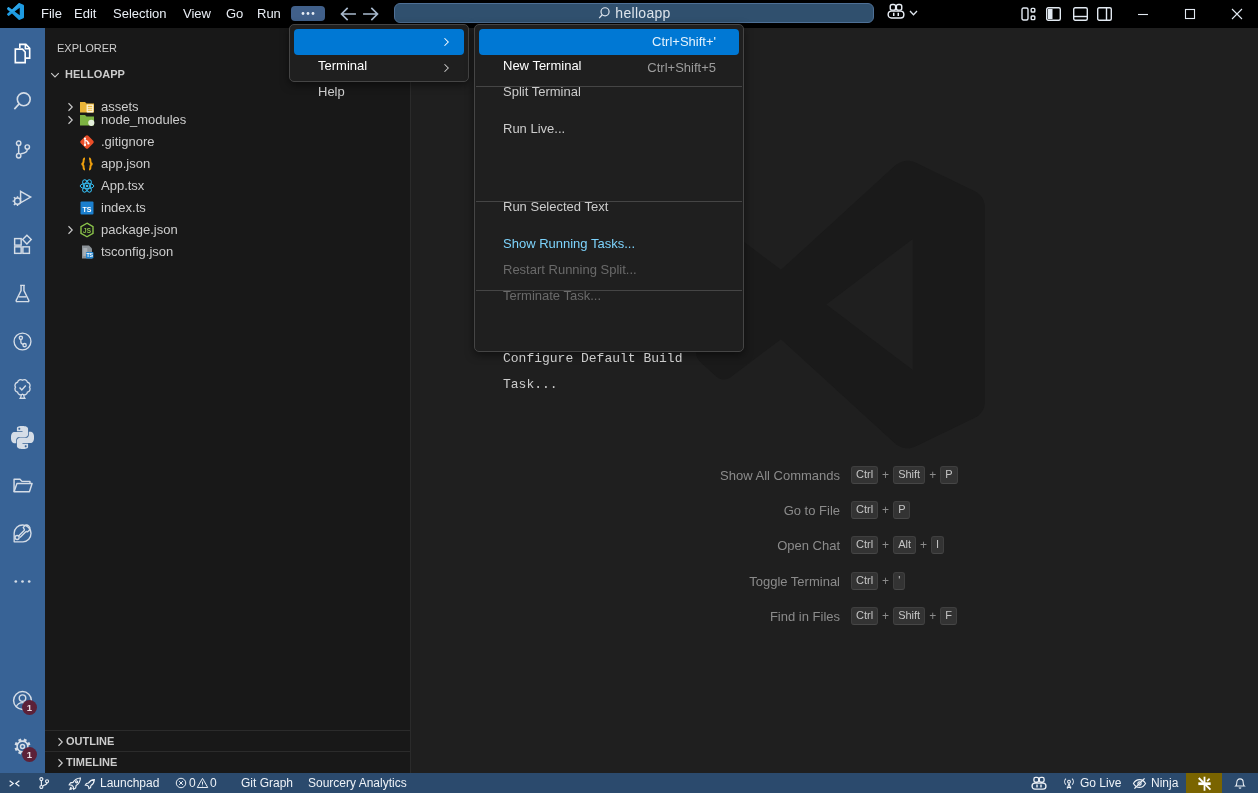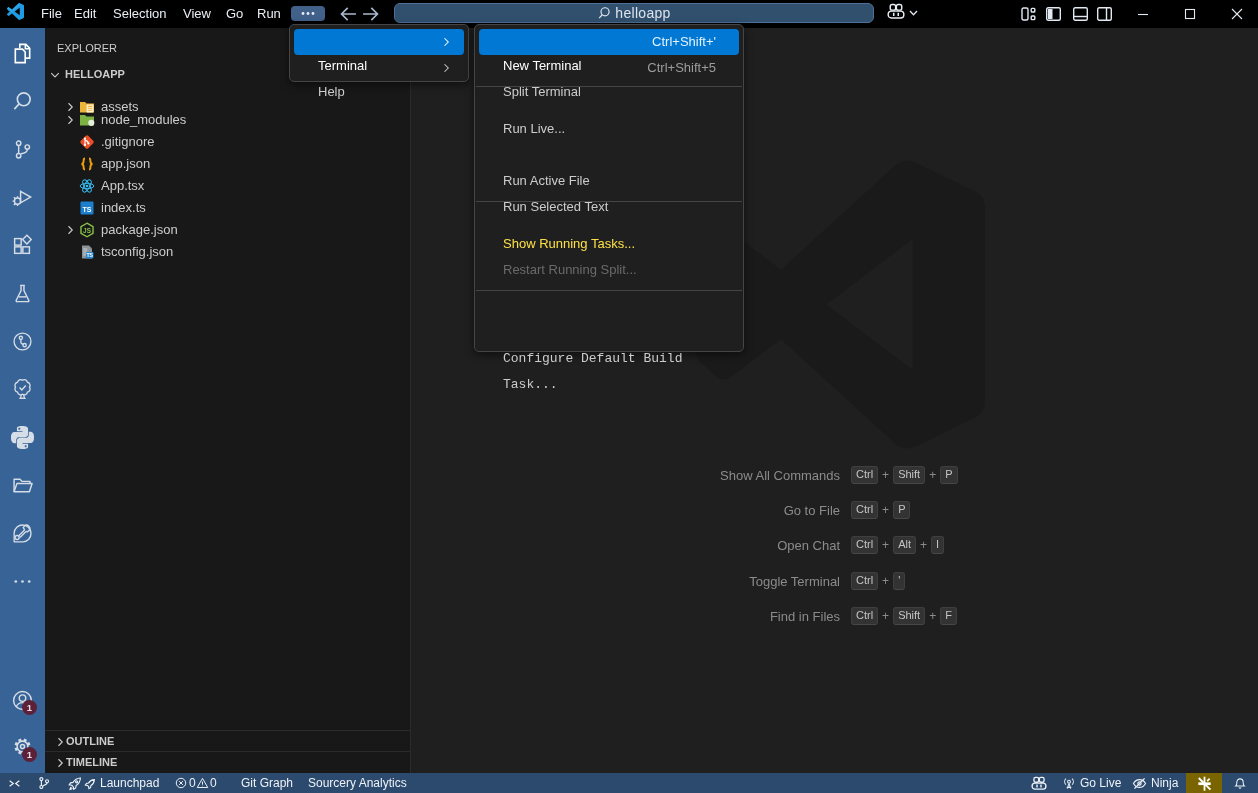--- a/index.html
+++ b/index.html
@@ -461,32 +461,32 @@
         <span class="key" style="color:#e3f2fd;">Ctrl+Shift+'</span>
       </div>
 <div class="mrow" style="top:30px;">
         <span class="lbl" style="">Split Terminal</span>
         <span class="key" style="">Ctrl+Shift+5</span>
       </div>
 <div class="msep" style="top:61px"></div>
 <div class="mrow" style="top:67px;">
         <span class="lbl" style="">Run Live...</span>
       </div>
-<div class="mrow" style="top:119px;">
-        <span class="lbl" style="">Run Active File</span>
-      </div>
 <div class="mrow" style="top:145px;">
         <span class="lbl" style="">Run Selected Text</span>
       </div>
 <div class="msep" style="top:176px"></div>
 <div class="mrow" style="top:182px;">
-        <span class="lbl" style="color:#fde047;">Show Running Tasks...</span>
+        <span class="lbl" style="color:#7dd3fc;">Show Running Tasks...</span>
       </div>
 <div class="mrow" style="top:208px;">
         <span class="lbl" style="color:#6a6a6a;">Restart Running Split...</span>
+      </div>
+<div class="mrow" style="top:234px;">
+        <span class="lbl" style="color:#6a6a6a;">Terminate Task...</span>
       </div>
 <div class="msep" style="top:265px"></div>
 <div class="mrow" style="top:297px;font-family:Liberation Mono, monospace;">
         <span class="lbl" style="">Configure Default Build Task...</span>
       </div>
     </div>
 
 </div>
 
 </body></html>

